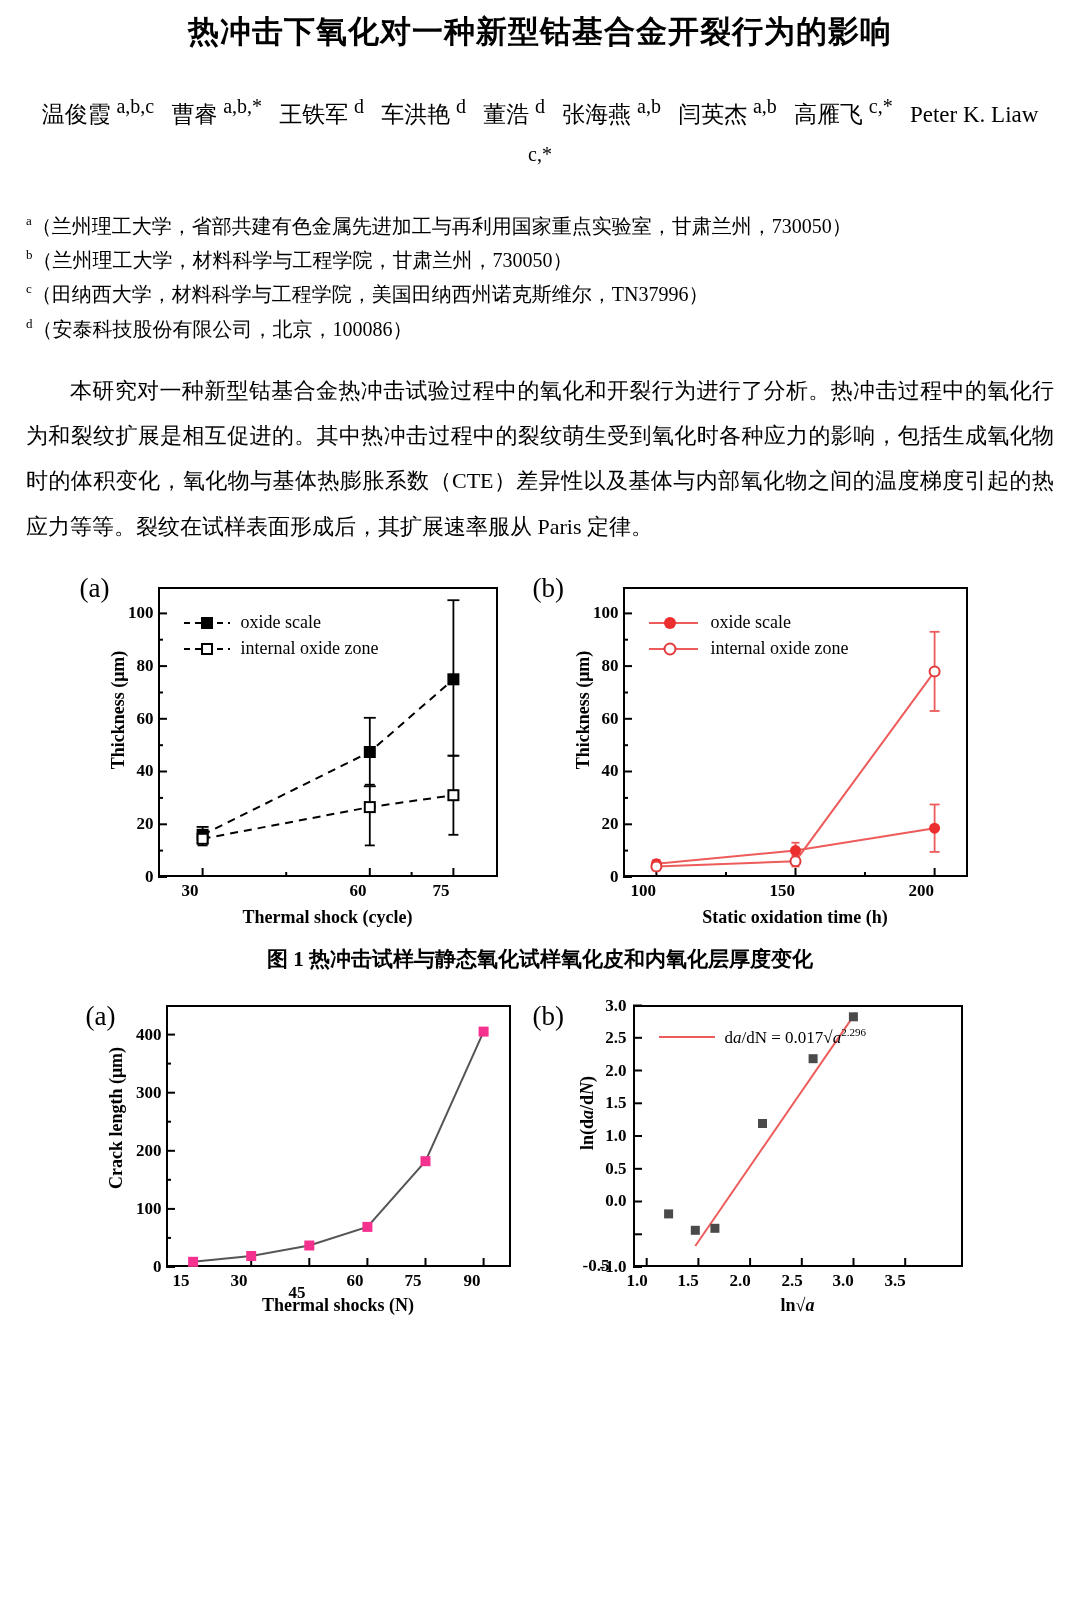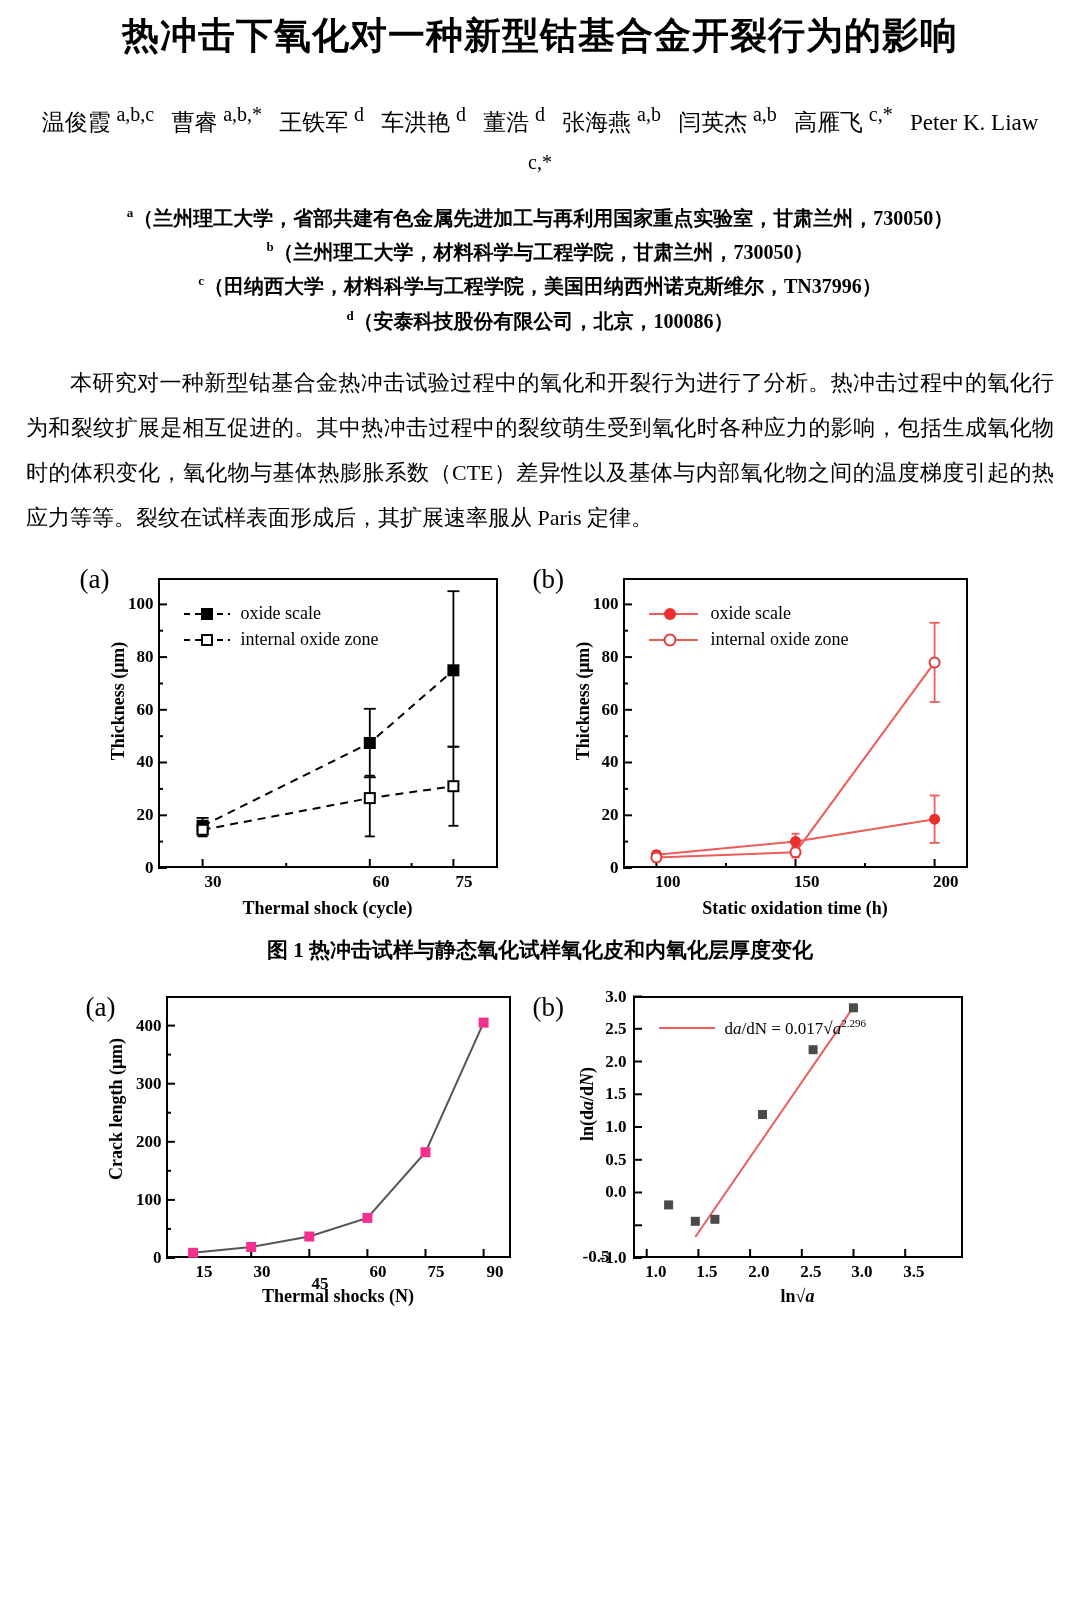--- a/index.html
+++ b/index.html
@@ -8,43 +8,42 @@
     width:1080px; height:1616px;
     background:#ffffff;
     font-family:"Liberation Serif", "DejaVu Serif", serif;
     color:#000;
     overflow:hidden;
   }
   .page { position:relative; width:1080px; height:1616px; padding:0 18px; }
 
   .title {
     text-align:center;
-    font-size:37px;
+    font-size:31px;
     font-weight:bold;
     letter-spacing:1px;
     margin-top:12px;
     line-height:1.3;
   }
 
   .authors {
     text-align:center;
     font-size:23px;
     line-height:1.85;
     margin-top:36px;
     padding:0 10px;
   }
   .authors sup { font-size:20px; vertical-align:super; }
 
   .affil {
-    text-align:center;
+    text-align:left;
     font-size:20px;
     line-height:1.72;
-    margin-top:8px;
+    margin-top:24px;
     padding:0 8px;
-    font-weight:bold;
   }
   .affil-line { margin:0; }
   .affil sup { font-size:13px; vertical-align:super; }
 
   .abstract {
     font-size:22px;
     line-height:2.05;
     text-align:justify;
     text-justify:inter-ideograph;
     margin-top:22px;
@@ -82,21 +81,21 @@
     white-space:nowrap;
   }
   .axis-title.vert {
     transform-origin: 0 0;
     transform: rotate(-90deg);
   }
   .tick-lab {
     position:absolute;
     font-weight:bold;
     font-size:17px;
-    text-align:right;
+    text-align:left;
     white-space:nowrap;
   }
   .ylab { text-align:right; }
   .legend-txt {
     position:absolute;
     font-size:18px;
     white-space:nowrap;
     font-family:"Liberation Serif", serif;
   }
   .eqn {

